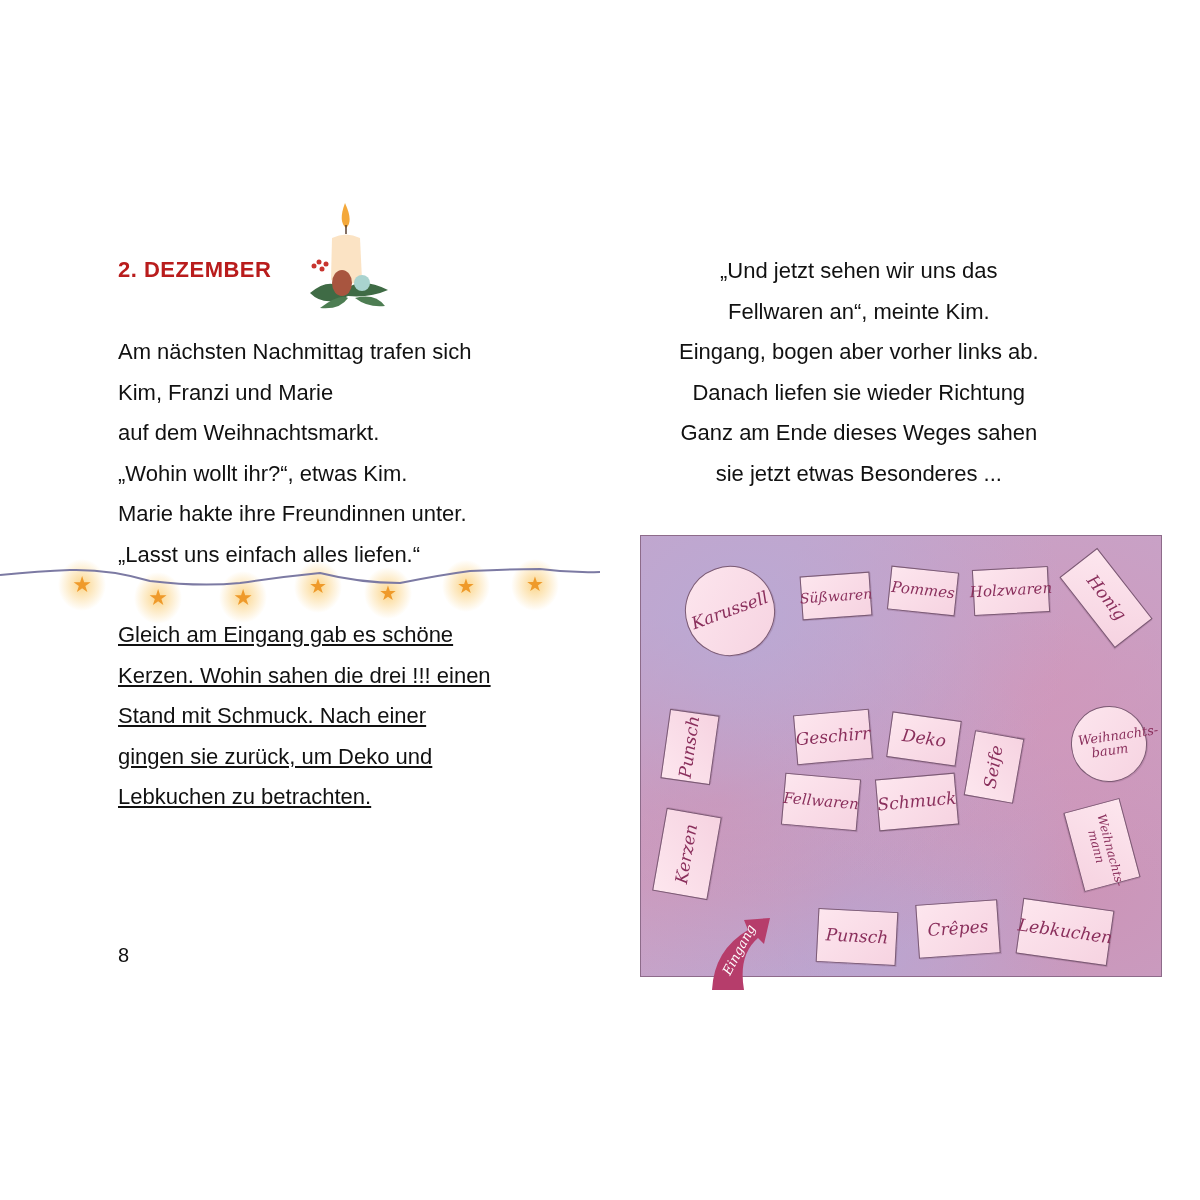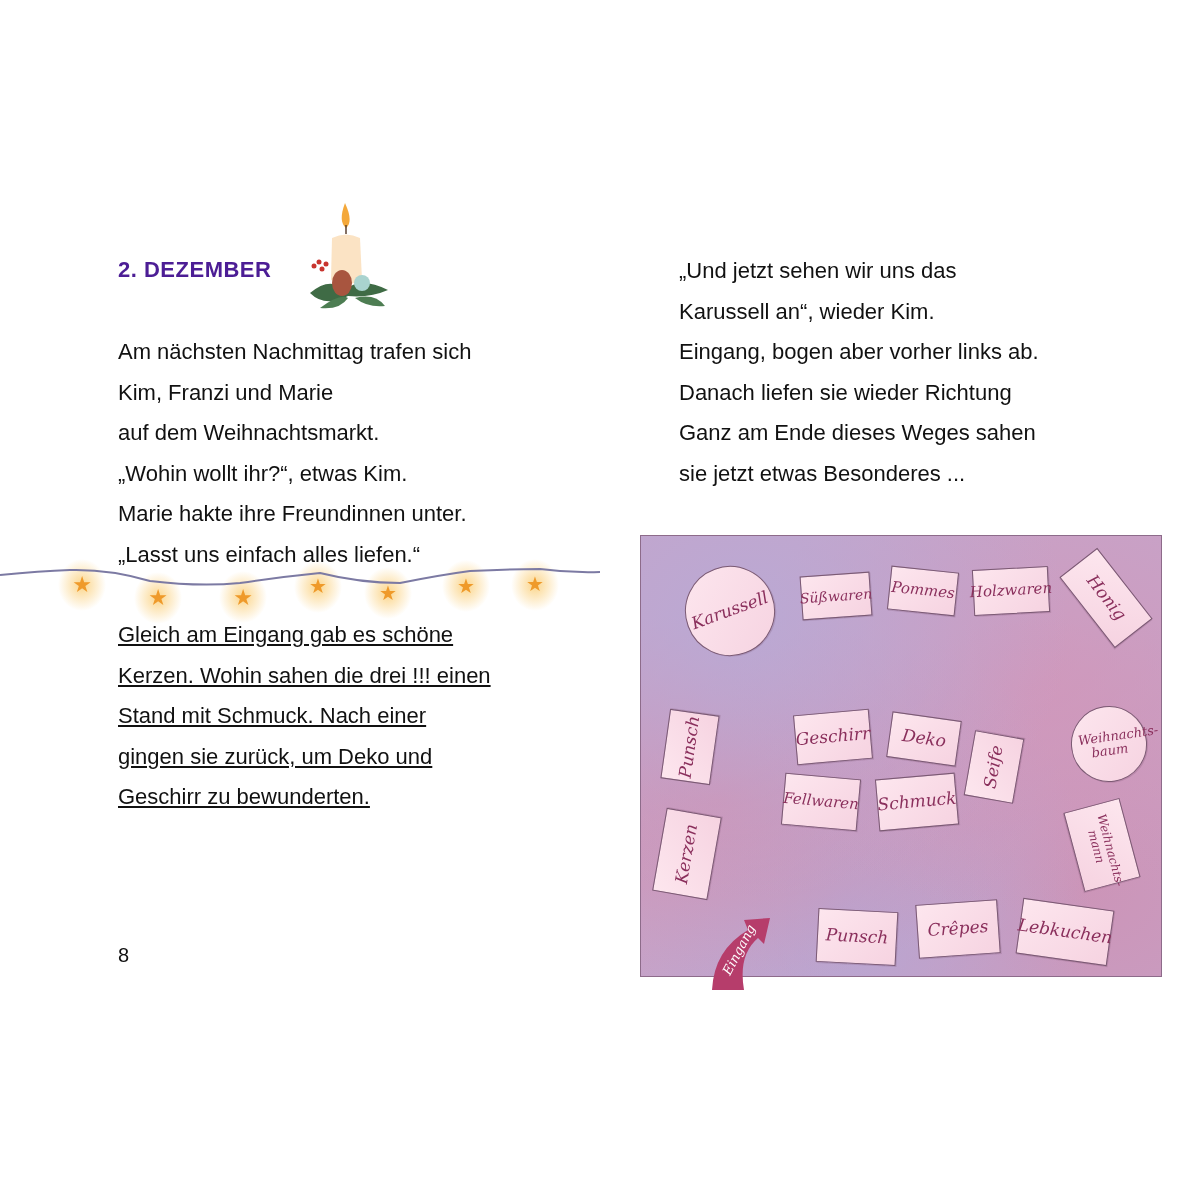--- a/index.html
+++ b/index.html
@@ -9,21 +9,21 @@
   }
   .heading {
     position: absolute; left: 118px; top: 257px; font-size: 22px; font-weight: bold;
     letter-spacing: 0.5px;
   }
   .candle { position: absolute; left: 300px; top: 198px; width: 95px; height: 125px; }
   .text-block { position: absolute; font-size: 22px; line-height: 40.5px; }
   .text-block div { white-space: nowrap; }
   .left-top { left: 118px; top: 332px; }
   .left-bottom { left: 118px; top: 615px; text-decoration: underline; }
-  .right-top { left: 679px; top: 251px; }
+  .right-top { left: 679px; top: 251px; text-align: center; }
   .page-number { position: absolute; left: 118px; top: 944px; font-size: 20px; }
   .lights { position: absolute; left: 0; top: 555px; width: 610px; height: 70px; }
   .map {
     position: absolute; left: 640px; top: 535px; width: 522px; height: 442px;
     border: 1.5px solid #8d6b8a; box-sizing: border-box;
     background:
       radial-gradient(ellipse at 20% 20%, rgba(184,170,214,0.85), transparent 55%),
       radial-gradient(ellipse at 75% 35%, rgba(210,150,185,0.75), transparent 55%),
       radial-gradient(ellipse at 15% 60%, rgba(214,140,170,0.7), transparent 50%),
       radial-gradient(ellipse at 40% 85%, rgba(180,168,214,0.8), transparent 55%),
@@ -37,21 +37,21 @@
     font-family: "DejaVu Serif", serif; font-style: italic; color: #8a2f5c; font-size: 17px;
     box-shadow: 1px 1px 0 rgba(80,40,70,0.15);
   }
   .stand.round { border-radius: 50%; }
   .stand span { display: inline-block; text-align: center; line-height: 1.05; }
   .entrance { position: absolute; left: 708px; top: 910px; width: 70px; height: 82px; }
 </style>
 </head>
 <body>
 
-<div class="heading" style="color:#4c1d95">2. DEZEMBER</div>
+<div class="heading" style="color:#b91c1c">2. DEZEMBER</div>
 
 <svg class="candle" viewBox="0 0 95 125">
   <path d="M45 5 C40 18 41 26 46 30 C51 26 51 18 45 5 Z" fill="#f4a83a"></path>
   <line x1="46" y1="27" x2="46" y2="36" stroke="#5a4030" stroke-width="1.5"></line>
   <path d="M32 40 Q46 33 60 40 L62 82 Q47 90 31 82 Z" fill="#fbe3c4"></path>
   <path d="M10 95 Q30 78 45 92 Q60 78 88 92 Q70 100 48 98 Q25 110 10 95 Z" fill="#3f6b45"></path>
   <path d="M20 110 Q40 95 48 100 Q40 112 20 110 Z" fill="#4d7d52"></path>
   <path d="M55 100 Q75 95 85 108 Q68 110 55 100 Z" fill="#4d7d52"></path>
   <circle cx="62" cy="85" r="8" fill="#a9d3cf"></circle>
   <ellipse cx="42" cy="85" rx="10" ry="13" fill="#a8553f"></ellipse>
@@ -96,28 +96,28 @@
     <text x="466" y="38" font-size="20" text-anchor="middle">★</text>
     <text x="535" y="36" font-size="20" text-anchor="middle">★</text>
   </g>
 </svg>
 
 <div class="text-block left-bottom">
   <div>Gleich am Eingang gab es schöne</div>
   <div>Kerzen. Wohin sahen die drei !!! einen</div>
   <div>Stand mit Schmuck. Nach einer</div>
   <div>gingen sie zurück, um Deko und</div>
-  <div>Geschirr zu bewunderten.</div>
+  <div>Lebkuchen zu betrachten.</div>
 </div>
 
 <div class="page-number">8</div>
 
 <div class="text-block right-top">
   <div>„Und jetzt sehen wir uns das</div>
-  <div>Karussell an“, wieder Kim.</div>
+  <div>Fellwaren an“, meinte Kim.</div>
   <div>Eingang, bogen aber vorher links ab.</div>
   <div>Danach liefen sie wieder Richtung</div>
   <div>Ganz am Ende dieses Weges sahen</div>
   <div>sie jetzt etwas Besonderes ...</div>
 </div>
 
 <div class="map">
   <div class="stand round" style="left:44px;top:30px;width:90px;height:90px;transform:rotate(-20deg)">
       <span>Karussell</span>
     </div>

